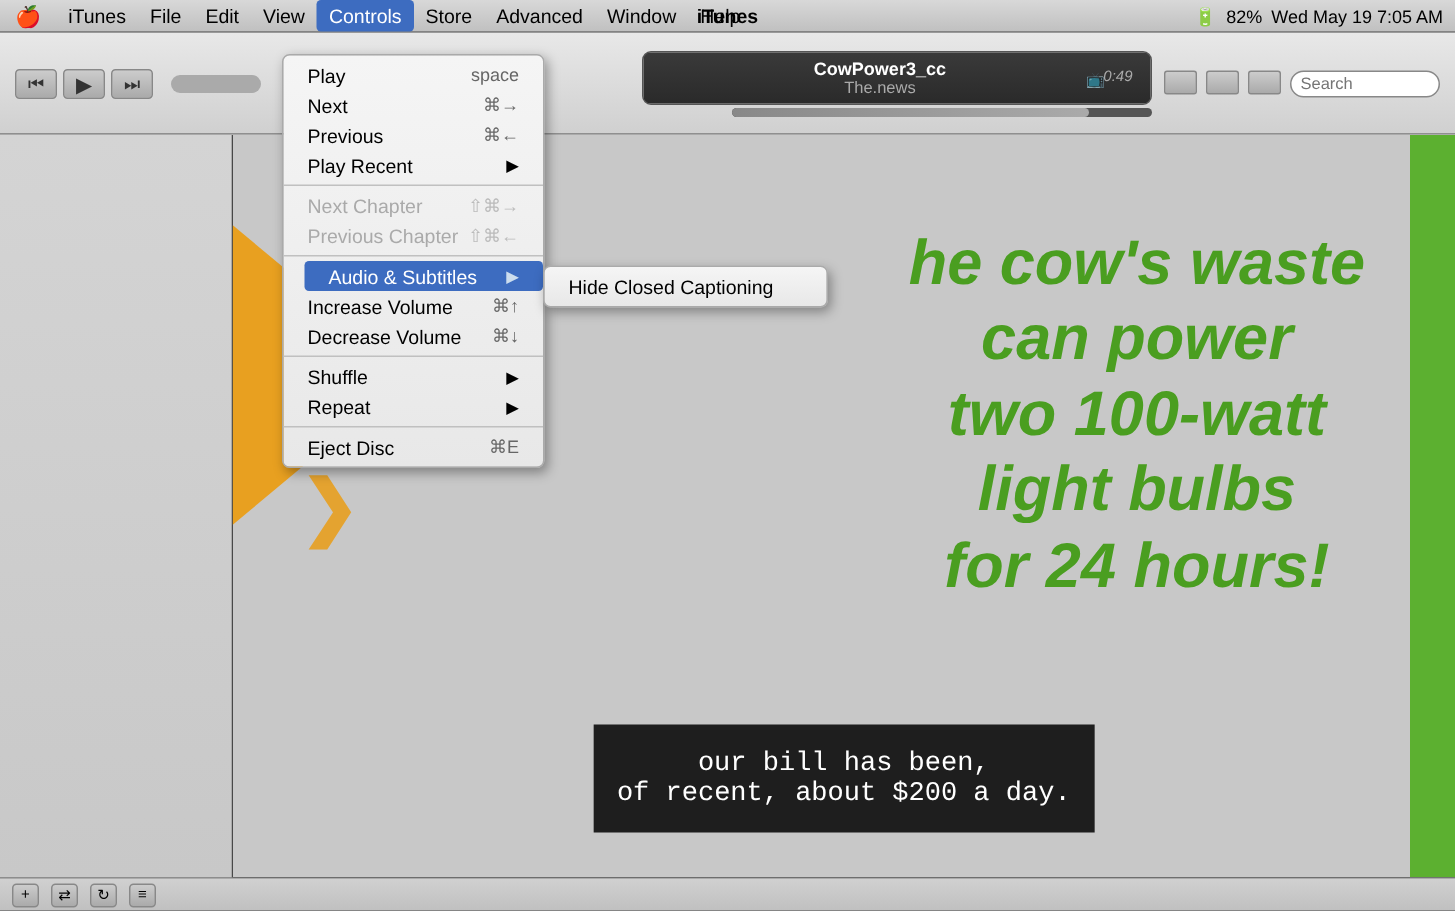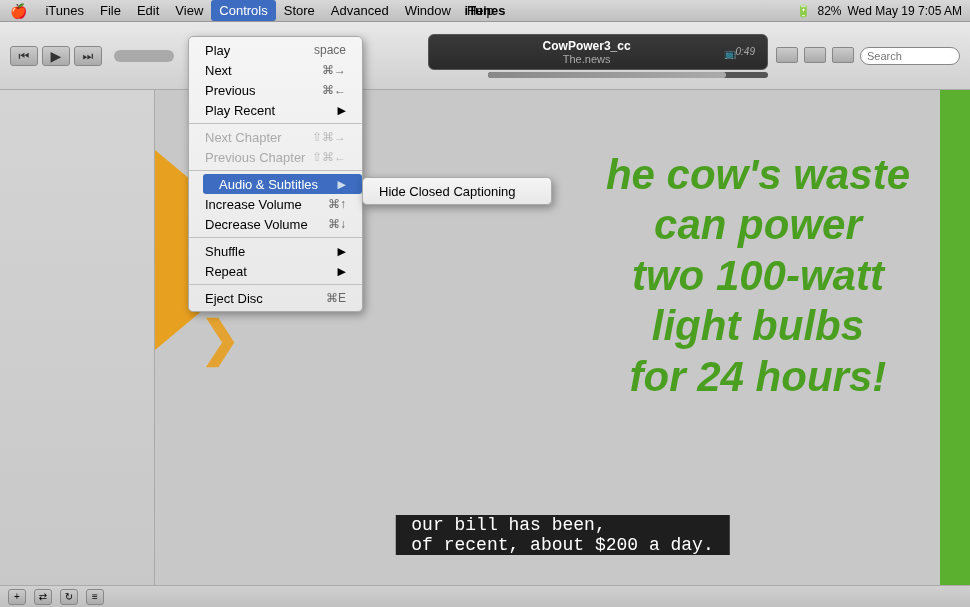--- a/index.html
+++ b/index.html
@@ -246,23 +246,23 @@
     }
     .video-subtitle {
       position: absolute;
       bottom: 30px;
       left: 50%;
       transform: translateX(-50%);
       background: rgba(0,0,0,0.85);
       color: #fff;
       font-family: 'Courier New', monospace;
       font-size: 18px;
-      padding: 0 16px;
+      padding: 16px 16px;
       white-space: nowrap;
-      text-align: left;
+      text-align: center;
     }
     .orange-triangle {
       position: absolute;
       left: 0; top: 60px;
       width: 0;
       height: 0;
       border-left: 120px solid #e8a020;
       border-top: 100px solid transparent;
       border-bottom: 100px solid transparent;
     }

